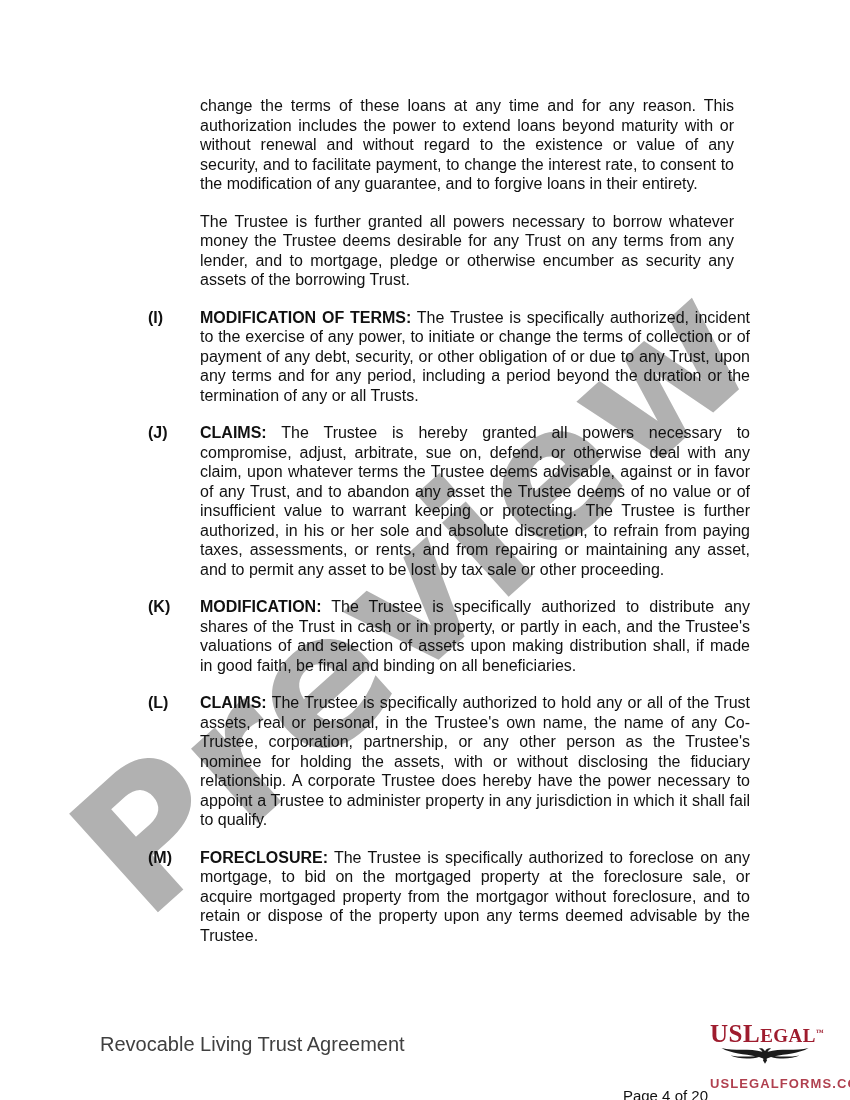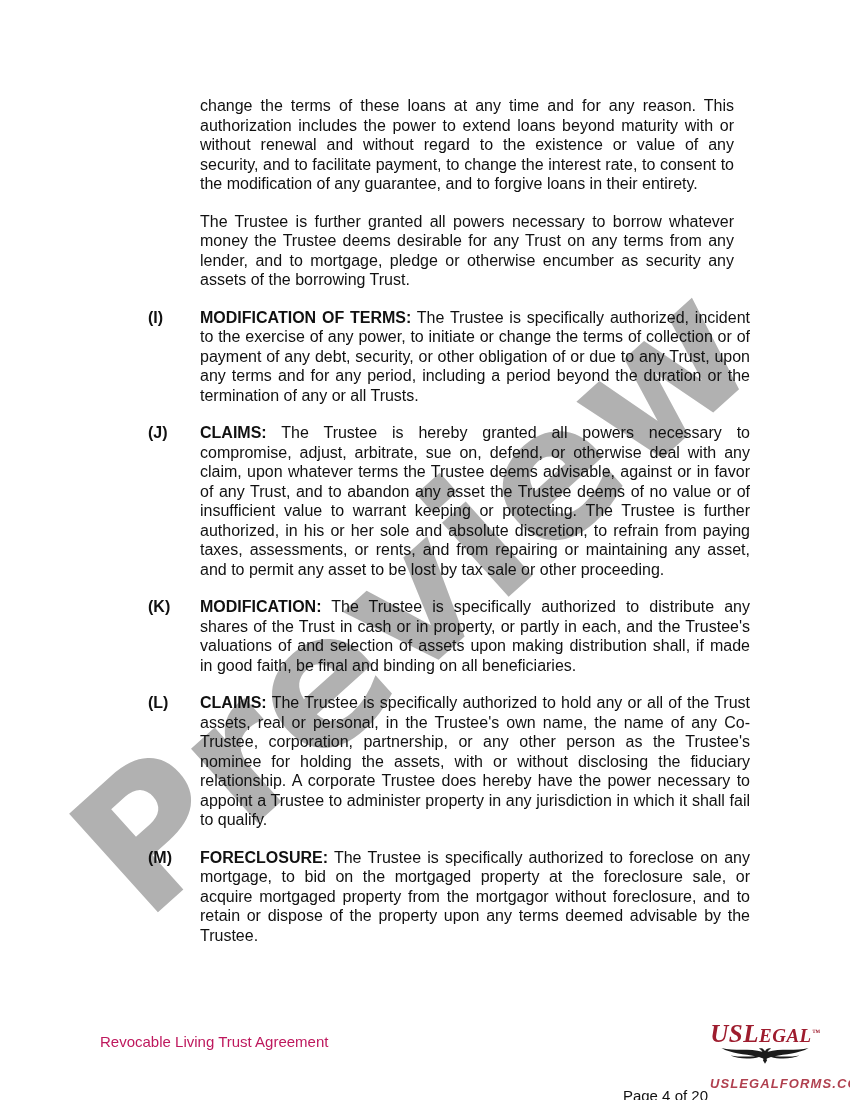--- a/index.html
+++ b/index.html
@@ -34,29 +34,29 @@
     line-height:19.5px;
     text-align:justify;
   }
   .para{margin:0 16px 18px 52px;}
   .section{position:relative;padding-left:52px;margin:0 0 18px 0;}
   .sec-label{position:absolute;left:0;top:0;font-weight:700;text-align:left;}
   .sec-heading{font-weight:700;}
   
   .footer-title{
     position:absolute;left:100px;top:1033px;
-    font-size:15px;z-index:2;color:#be185d;
+    font-size:20px;z-index:2;color:#404040;
   }
   .footer-page{
     position:absolute;top:1087px;right:142px;
     font-size:15px;z-index:2;color:#111;
   }
   .footer-logo{
     position:absolute;top:1022px;right:30px;
-    width:110px;text-align:center;z-index:2;font-style:italic;
+    width:110px;text-align:center;z-index:2;
   }
   .logo-brand{
     font-family:"Liberation Serif", serif;
     color:#9e1c2e;
     font-weight:700;
     white-space:nowrap;
     line-height:24px;
   }
   .logo-brand .big{font-size:25px;letter-spacing:0.5px;}
   .logo-brand .small{font-size:19px;letter-spacing:0.5px;}

